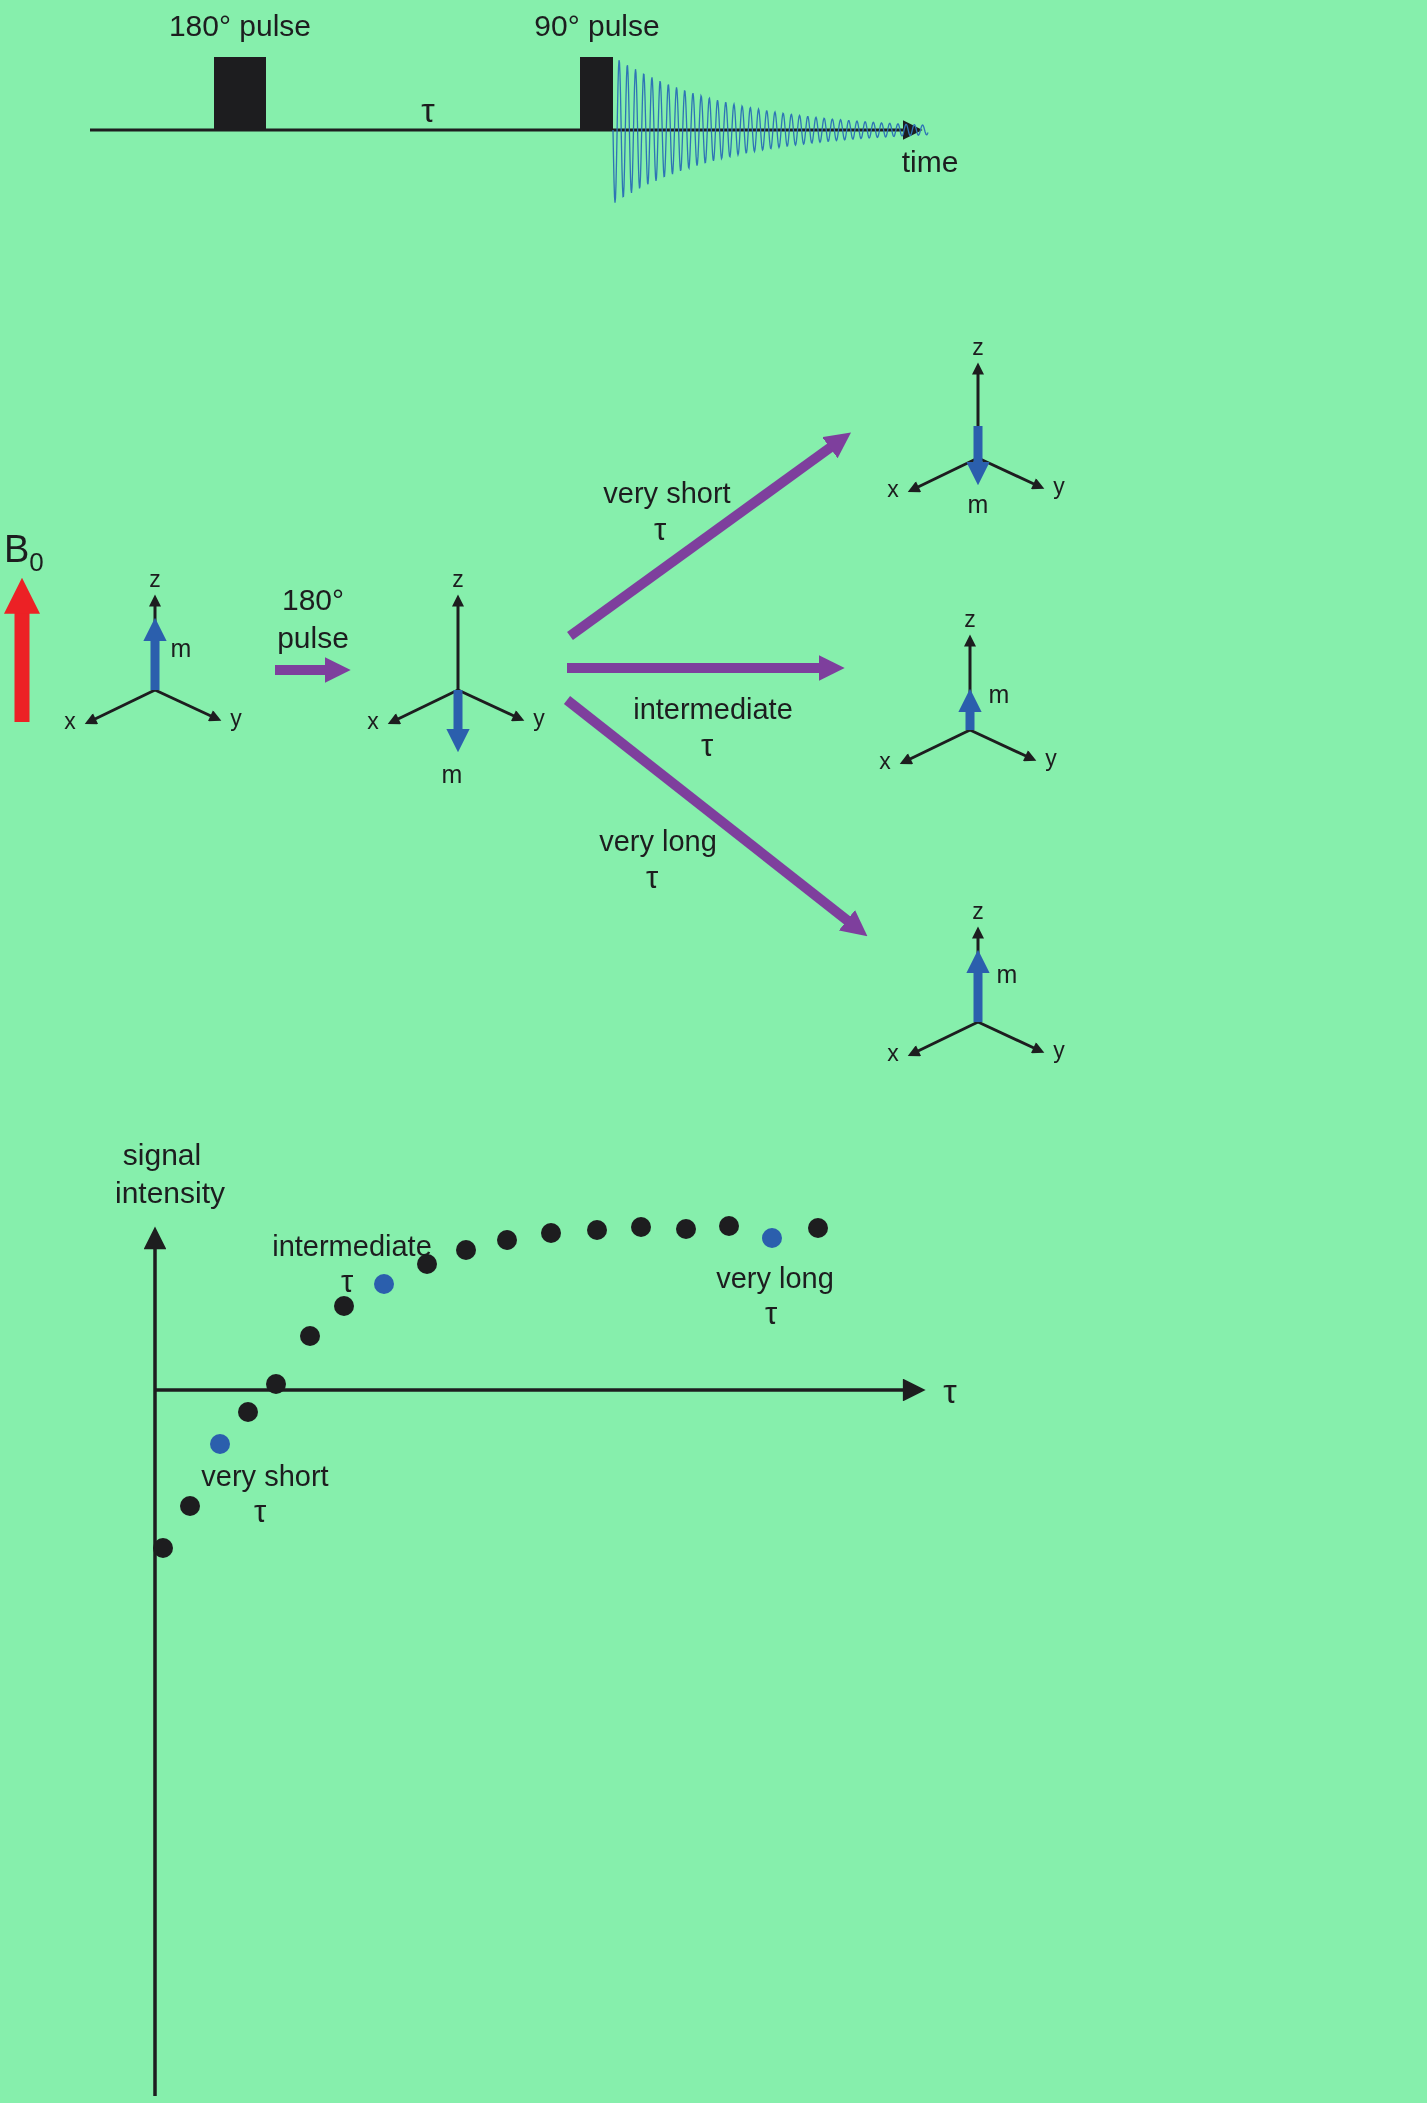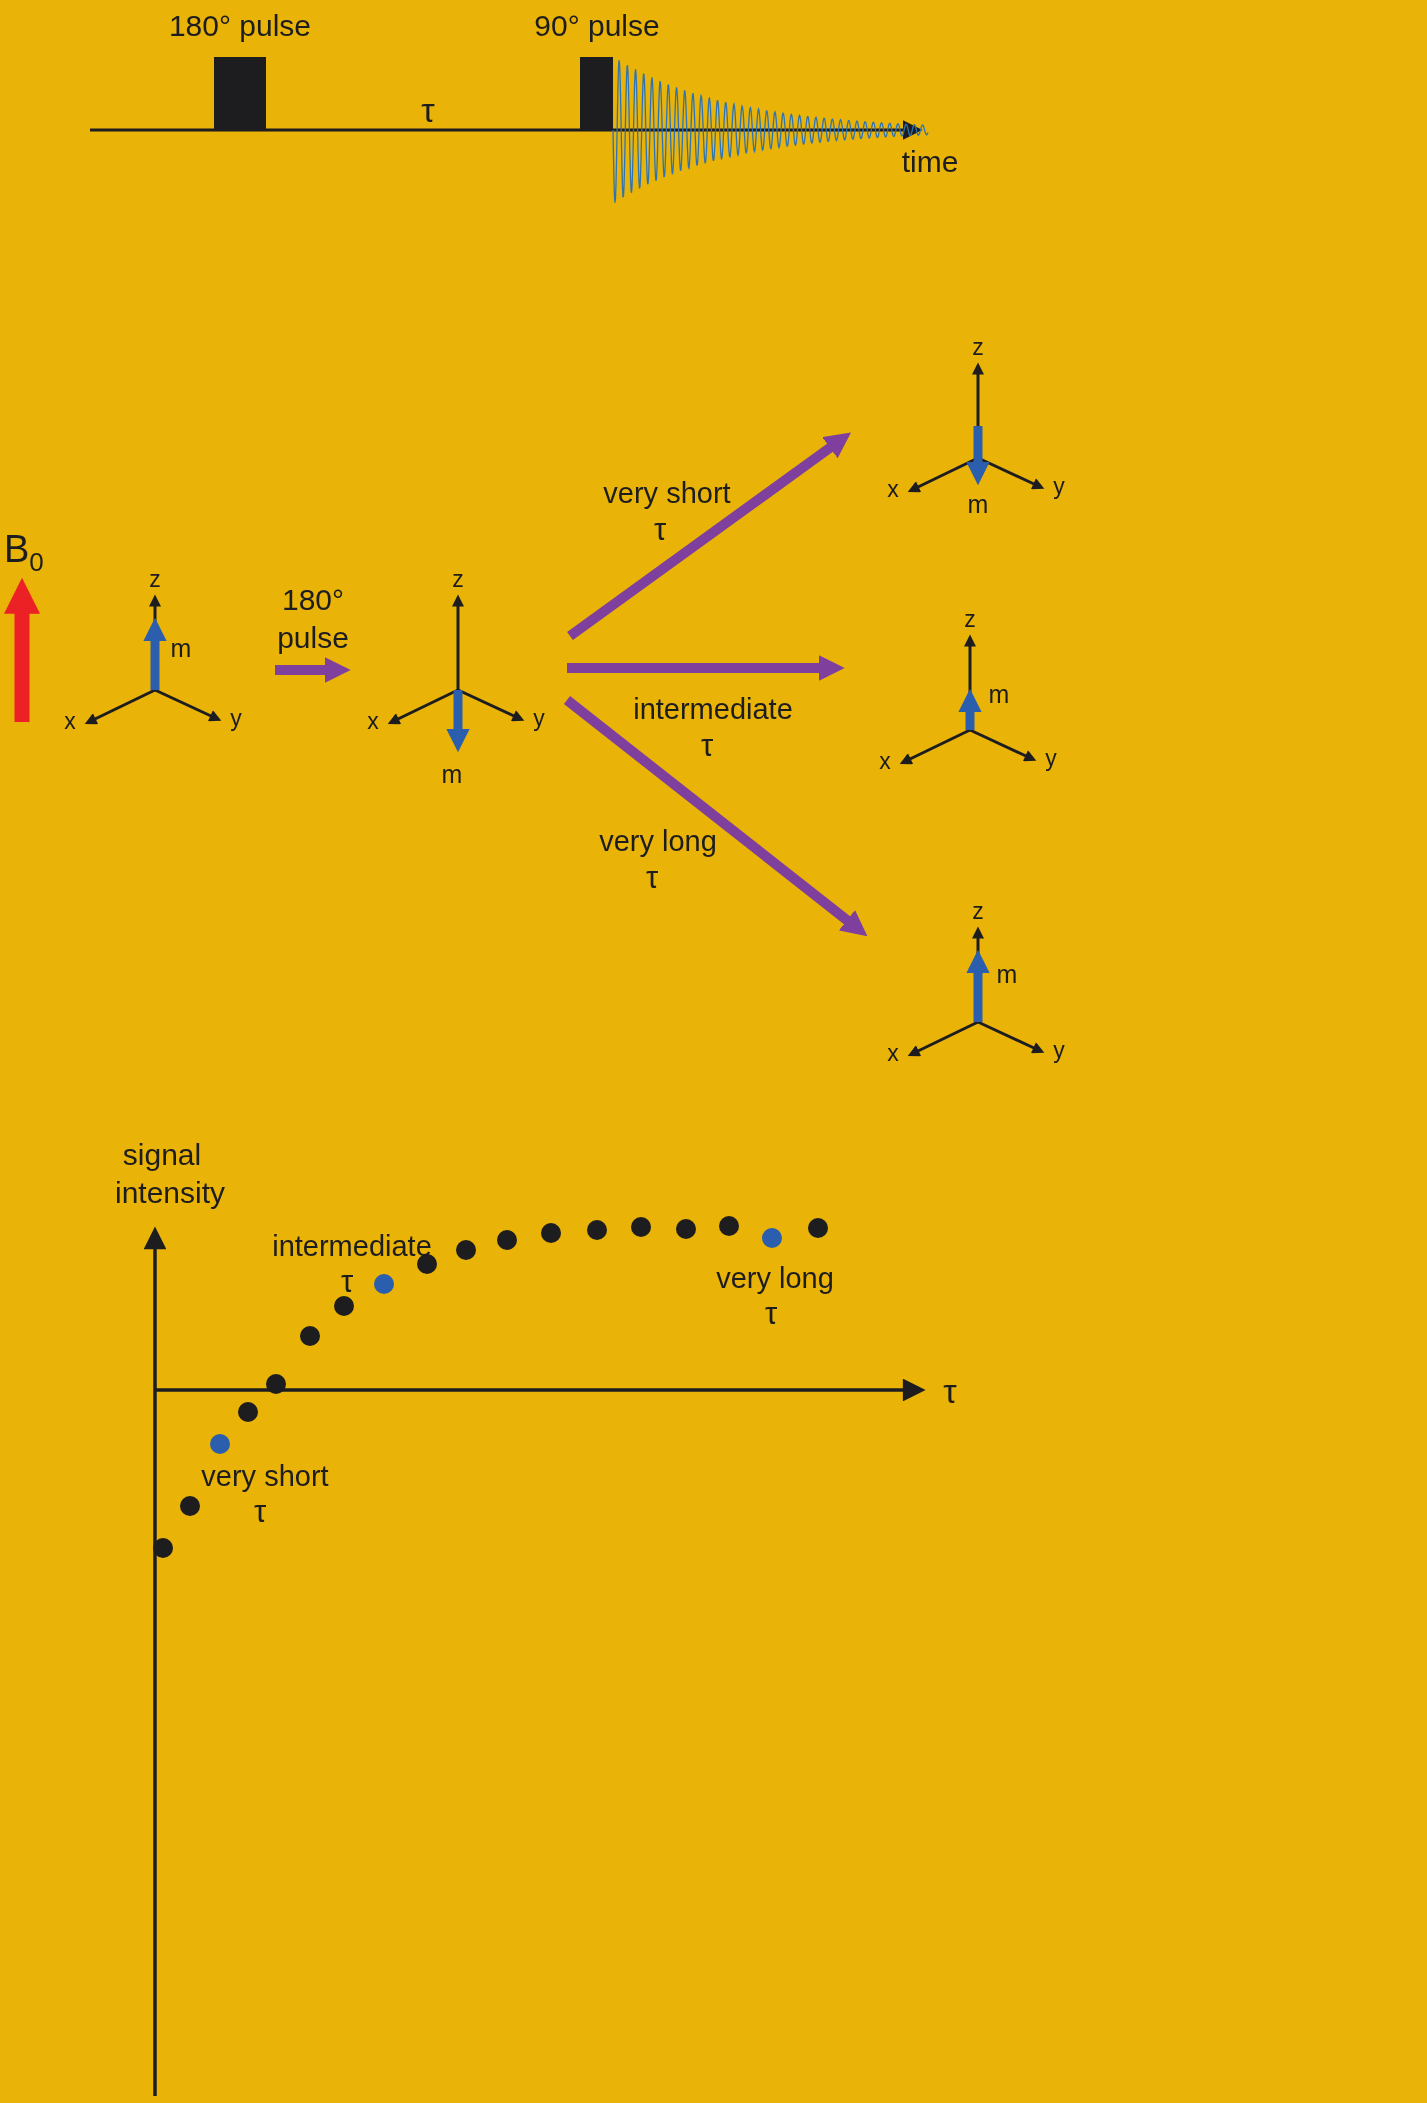--- a/index.html
+++ b/index.html
@@ -1,16 +1,16 @@
 <!DOCTYPE html>
 <html style="--ink: #1d1d1f; --blue: #2b5fad; --fid: #2e74b5; --purple: #7e3f9d; --red: #ec2125;"><head>
 <meta charset="utf-8">
 <style>
   html,body { margin:0; padding:0; background:#ffffff; }
-  .stage { position:relative; width:1427px; height:2103px; background:#eab308; overflow:hidden; }
+  .stage { position:relative; width:1427px; height:2103px; background:#86efac; overflow:hidden; }
   svg { display:block; }
   text { font-family:"Liberation Sans", sans-serif; fill:var(--ink,#1d1d1f); }
   .lbl   { font-size:30px; }
   .lbl2  { font-size:29px; }
   .tau   { font-size:34px; }
   .tau2  { font-size:31px; }
   .axlbl { font-size:23px; }
   .mlbl  { font-size:25px; }
   .b0    { font-size:38px; }
   .b0sub { font-size:26px; }

